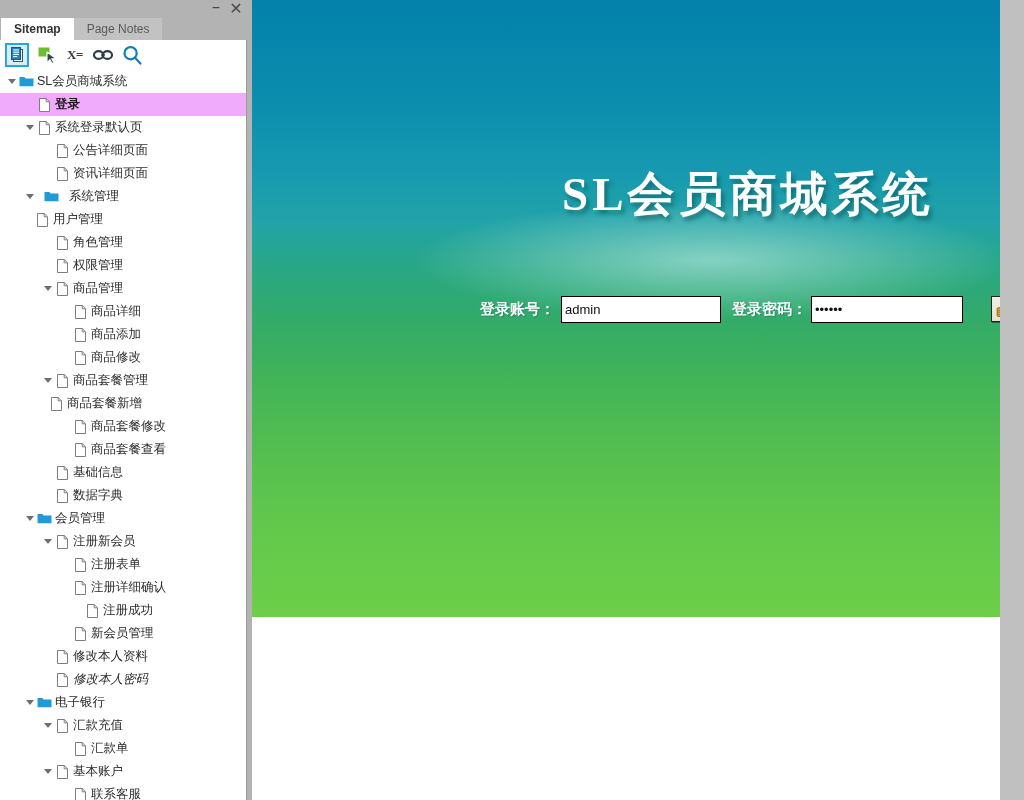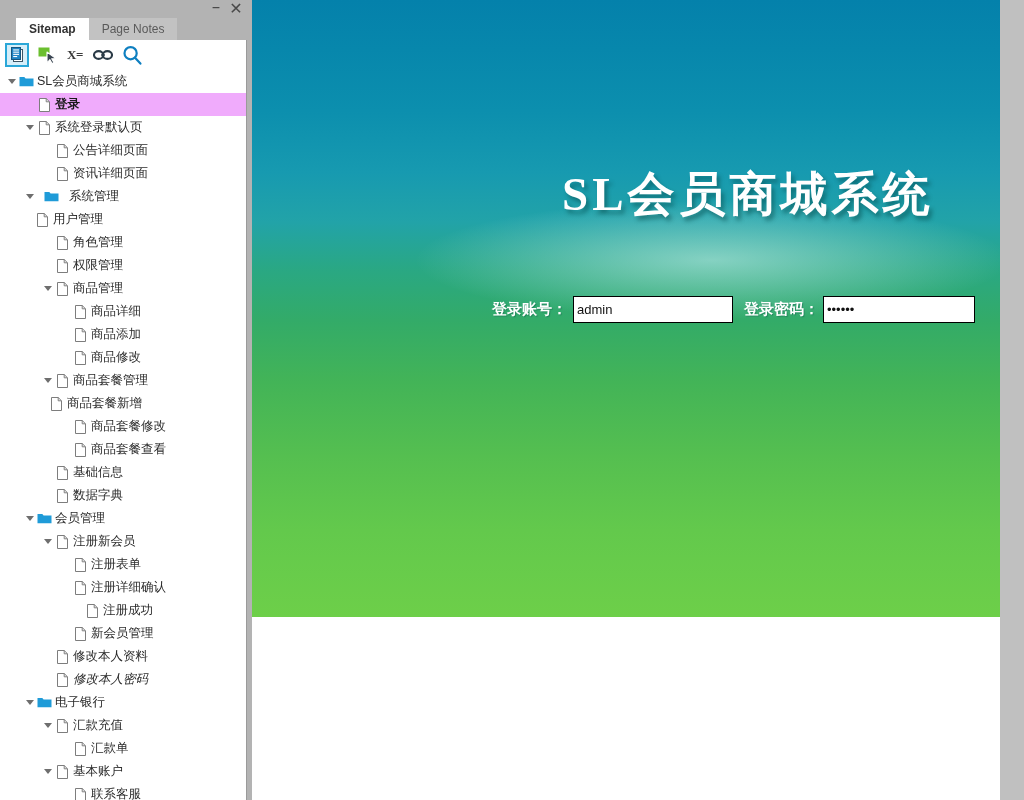--- a/index.html
+++ b/index.html
@@ -33,21 +33,21 @@
     cursor: pointer;
     font-family: "DejaVu Sans", sans-serif;
   }
   #btn-min { right: 28px; font-size: 17px; line-height: 11px; }
   #btn-close { right: 8px; font-size: 16px; line-height: 15px; }
 
   #tabbar {
     position: relative;
     height: 22px;
     background: #b3b3b3;
-    padding-left: 16px;
+    padding-left: 1px;
     display: flex;
     align-items: center;
   }
   .tab {
     height: 22px;
     line-height: 22px;
     padding: 0 13px;
     font-size: 12px;
     color: #5a5a5a;
     background: #c2c2c2;
@@ -187,21 +187,21 @@
     font-family: "Liberation Serif", "DejaVu Serif", serif;
     font-size: 47px;
     font-weight: bold;
     color: #ffffff;
     letter-spacing: 4px;
     white-space: nowrap;
     text-shadow: 3px 4px 4px rgba(0,60,60,0.45);
   }
   #login-bar {
     position: absolute;
-    left: 12px; top: 291px;
+    left: 0; top: 291px;
     width: 748px;
     height: 36px;
     display: flex;
     align-items: center;
   }
   .login-label {
     font-family: "Liberation Serif", "DejaVu Serif", serif;
     font-size: 15px;
     font-weight: bold;
     color: #ffffff;

